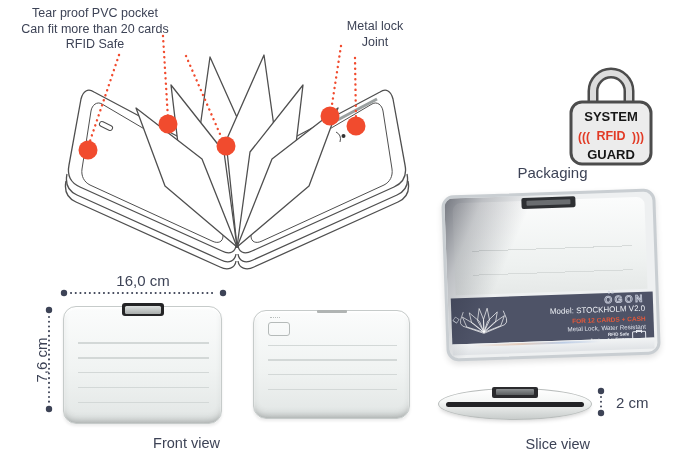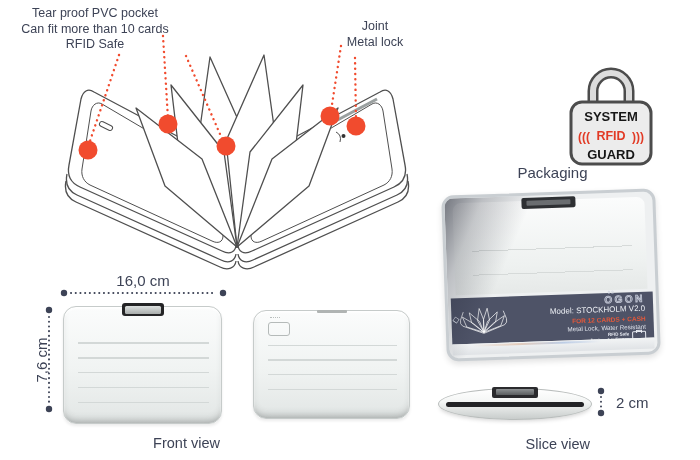--- a/index.html
+++ b/index.html
@@ -65,26 +65,26 @@
         background:linear-gradient(90deg,transparent,rgba(205,120,60,.6) 30%,rgba(70,120,200,.6) 60%,transparent 85%);}
   .diamond{position:absolute;left:4px;top:116px;font-size:9px;color:#dfe3ea;transform:rotate(-8deg);}
 </style>
 </head>
 <body>
 
 <div class="stage">
 
   <div class="abs note" style="left:5px;top:6px;width:180px;">
     <div>Tear proof PVC pocket</div>
-    <div>Can fit more than 10 cards</div>
+    <div>Can fit more than 20 cards</div>
     <div>RFID Safe</div>
   </div>
   <div class="abs note" style="left:315px;top:19px;width:120px;">
+    <div>Metal lock</div>
     <div>Joint</div>
-    <div>Metal lock</div>
   </div>
 
   <svg class="art" width="700" height="460" viewBox="0 0 700 460">
 
     <g stroke="#4f4f4f" stroke-width="1.3" fill="#ffffff" stroke-linejoin="round">
 
       <path d="M67,174 C65,184 68,191 77,195 L221,260 C229,264 235,261 236,254" fill="none"></path>
       <path d="M66,181 C64,191 67,198 76,202 L220,267 C228,271 235,268 236,261" fill="none"></path>
       <path d="M407,174 C409,184 406,191 397,195 L253,260 C245,264 239,261 238,254" fill="none"></path>
       <path d="M408,181 C410,191 407,198 398,202 L254,267 C246,271 239,268 238,261" fill="none"></path>

